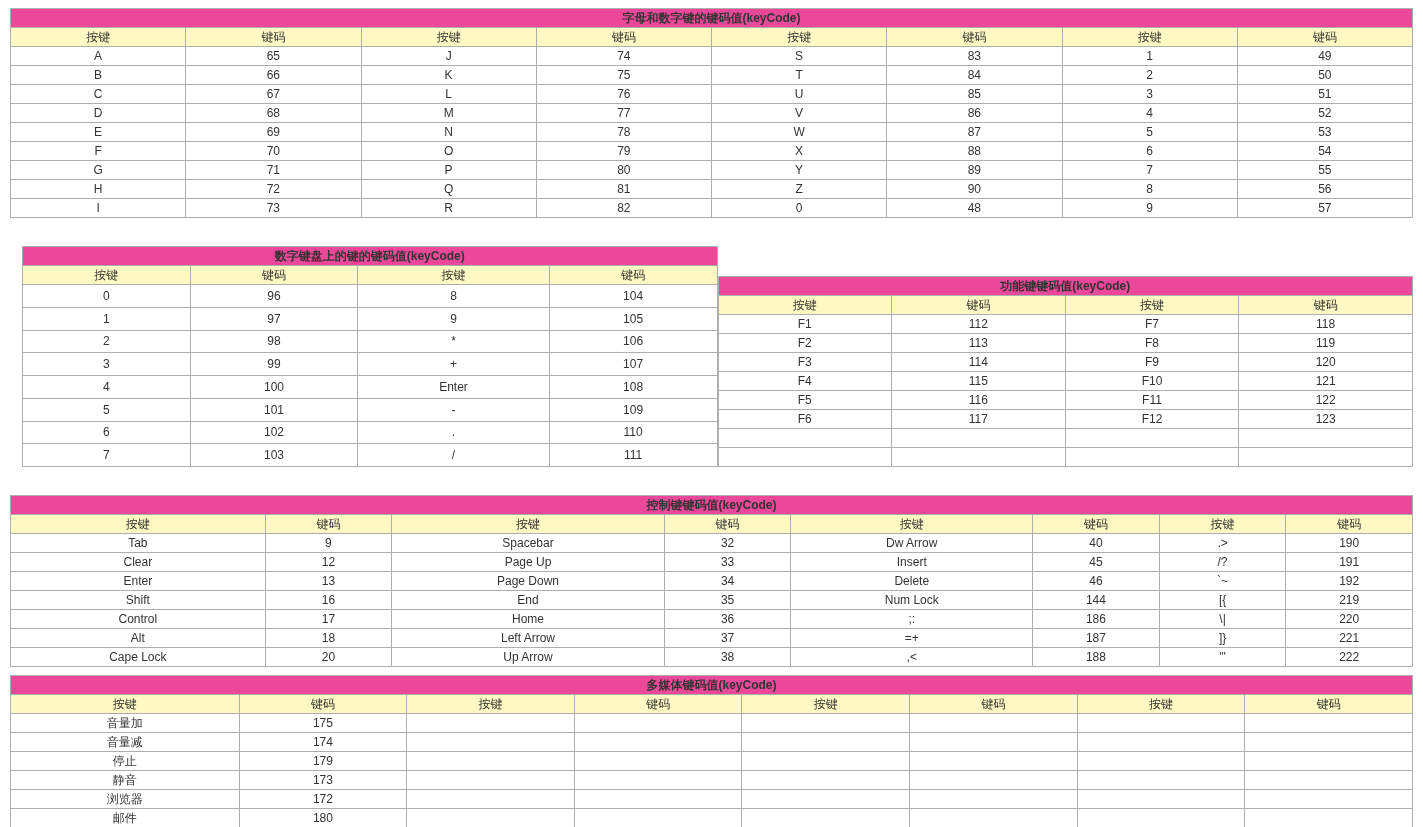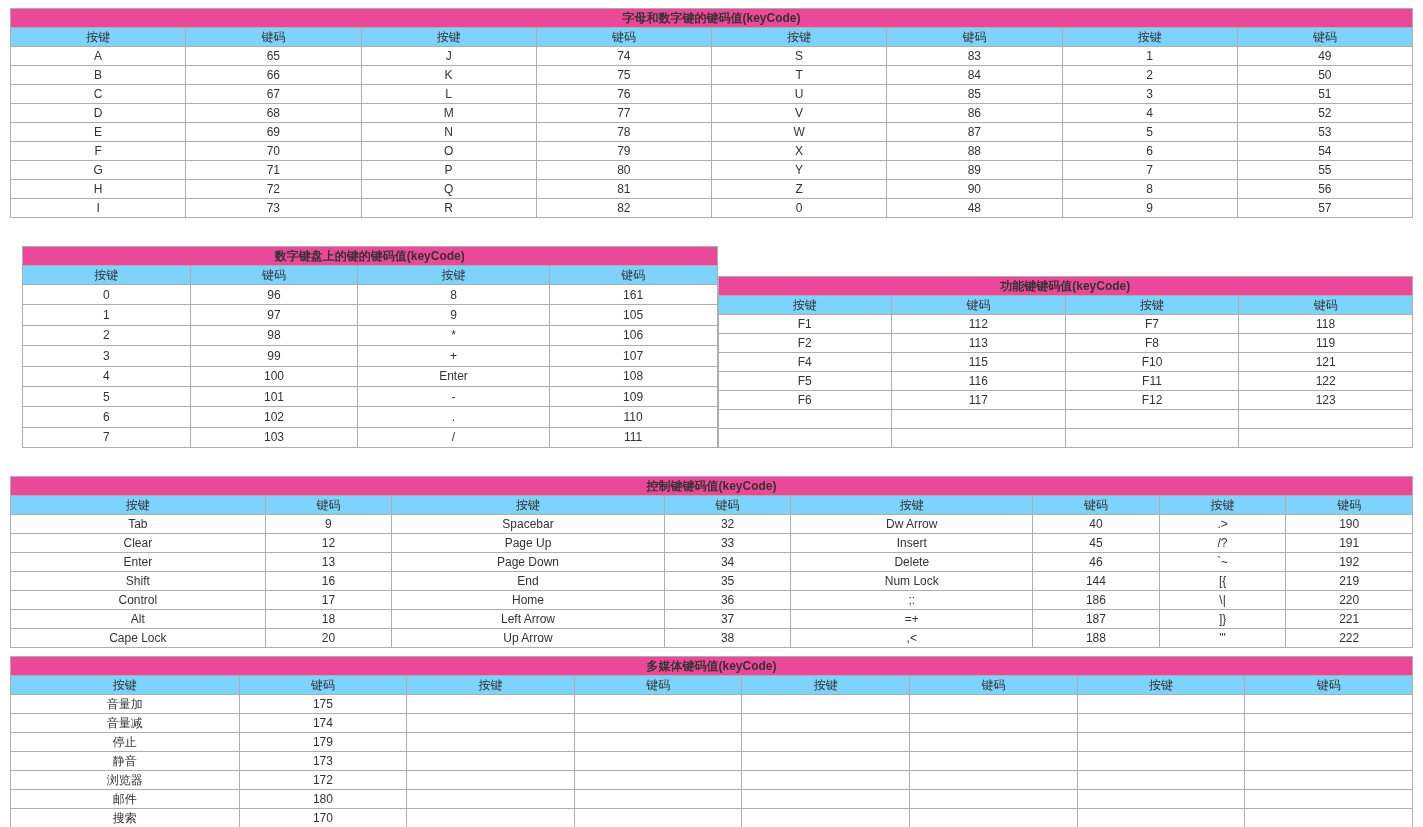--- a/index.html
+++ b/index.html
@@ -34,21 +34,21 @@
       font-weight: normal;
       height: 16px;
       line-height: 16px;
       background: #fff;
     }
     th.title-cell {
       background: #ec4899;
       font-weight: bold;
     }
     th.header-cell {
-      background: #7dd3fc;
+      background: #fef9c3;
       font-weight: normal;
     }
   </style>
 </head>
 <body>
 
 <table>
   <thead>
     <tr>
         <th class="title-cell" colspan="8">字母和数字键的键码值(keyCode)</th>
@@ -169,21 +169,21 @@
         <th class="header-cell">键码</th>
         <th class="header-cell">按键</th>
         <th class="header-cell">键码</th>
       </tr>
     </thead>
     <tbody>
         <tr>
           <td>0</td>
           <td>96</td>
           <td>8</td>
-          <td>161</td>
+          <td>104</td>
         </tr>
         <tr>
           <td>1</td>
           <td>97</td>
           <td>9</td>
           <td>105</td>
         </tr>
         <tr>
           <td>2</td>
           <td>98</td>
@@ -239,20 +239,26 @@
           <td>F1</td>
           <td>112</td>
           <td>F7</td>
           <td>118</td>
         </tr>
         <tr>
           <td>F2</td>
           <td>113</td>
           <td>F8</td>
           <td>119</td>
+        </tr>
+        <tr>
+          <td>F3</td>
+          <td>114</td>
+          <td>F9</td>
+          <td>120</td>
         </tr>
         <tr>
           <td>F4</td>
           <td>115</td>
           <td>F10</td>
           <td>121</td>
         </tr>
         <tr>
           <td>F5</td>
           <td>116</td>

